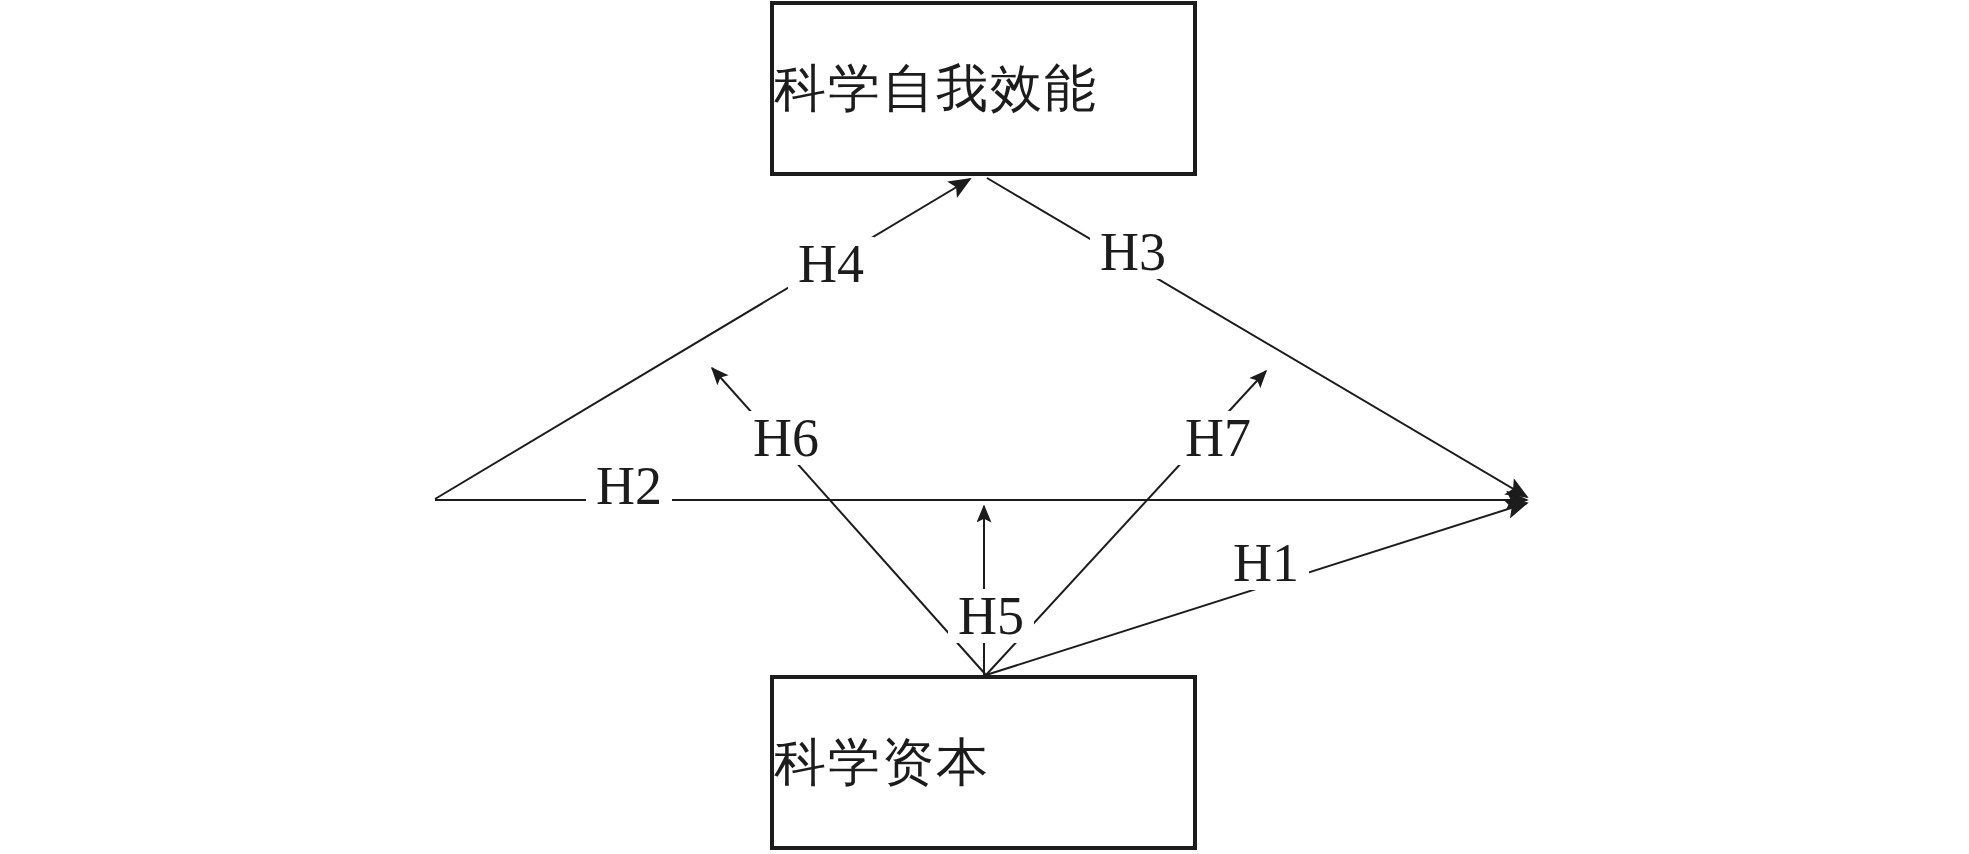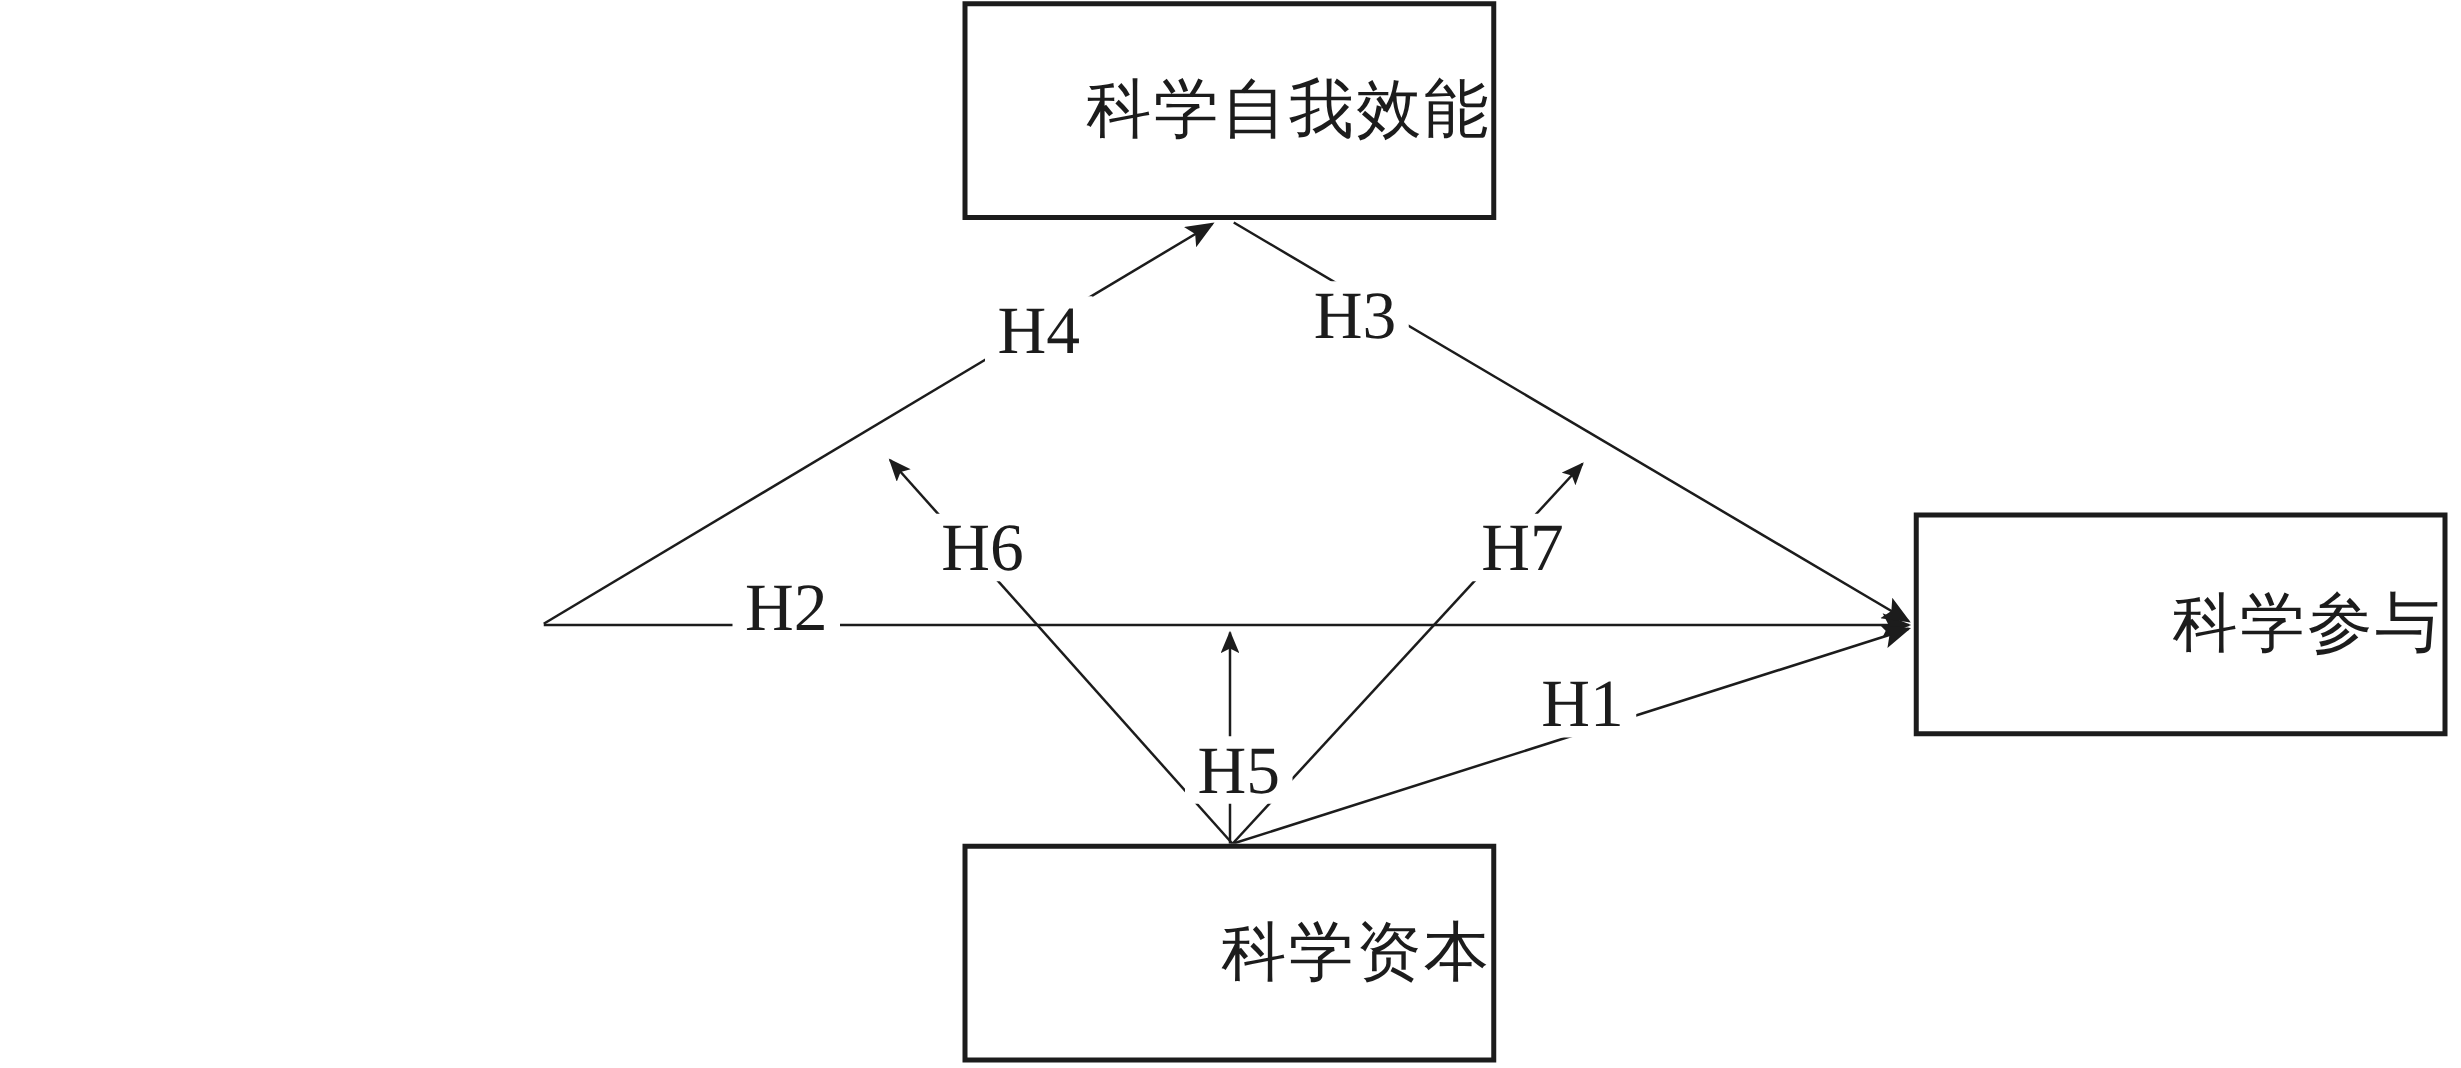--- a/index.html
+++ b/index.html
@@ -28,21 +28,21 @@
     stroke: #1c1c1c;
     stroke-width: 2;
   }
   .node {
     position: absolute;
     box-sizing: border-box;
     border: 4px solid #1c1c1c;
     background: #ffffff;
     display: flex;
     align-items: center;
-    justify-content: flex-end;
+    justify-content: flex-start;
     z-index: 2;
   }
   .node-label {
     font-size: 52px;
     letter-spacing: 2px;
     white-space: nowrap;
     line-height: 1;
   }
   .node-self-efficacy { left: 770px; top: 1px;   width: 427px; height: 175px; }
   .node-attitude      { left: 8px;   top: 410px; width: 427px; height: 177px; }
@@ -54,21 +54,21 @@
     transform: translate(-50%, -50%);
     background: #ffffff;
     padding: 0 10px;
     font-size: 54px;
     line-height: 1;
     white-space: nowrap;
     z-index: 3;
   }
   .label-h1 { left: 1266px; top: 563px; }
   .label-h2 { left: 629px;  top: 486px; }
-  .label-h3 { left: 1084px; top: 252px; }
+  .label-h3 { left: 1133px; top: 252px; }
   .label-h4 { left: 831px;  top: 264px; }
   .label-h5 { left: 991px;  top: 616px; }
   .label-h6 { left: 786px;  top: 438px; text-align: center; }
   .label-h7 { left: 1218px; top: 438px; }
 </style>
 </head>
 <body>
 
 <div class="stage">
 
@@ -95,23 +95,20 @@
     <line x1="986" y1="675" x2="712" y2="368" marker-end="url(#arrow-sm)"></line>
 
     <line x1="986" y1="675" x2="1266" y2="371" marker-end="url(#arrow-sm)"></line>
   </svg>
 
   <div class="node node-self-efficacy">
     <span class="node-label">科学自我效能</span>
   </div>
 
 
-  <div class="node node-participation">
-    <span class="node-label">科学参与</span>
-  </div>
 
   <div class="node node-capital">
     <span class="node-label">科学资本</span>
   </div>
 
   <span class="path-label label-h1">H1</span>
   <span class="path-label label-h2">H2</span>
   <span class="path-label label-h3">H3</span>
   <span class="path-label label-h4">H4</span>
   <span class="path-label label-h5">H5</span>

